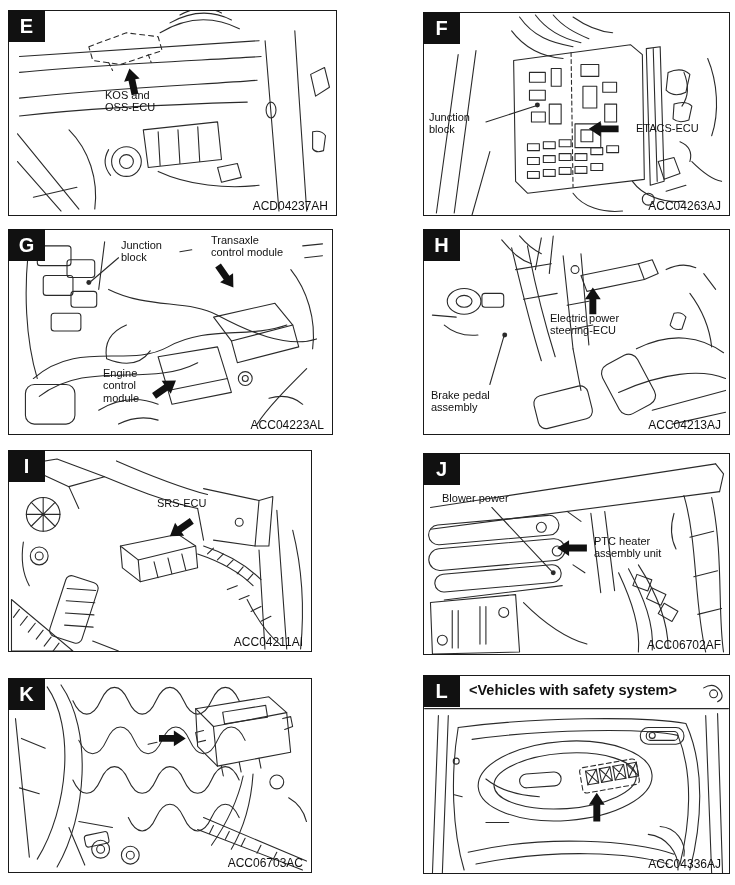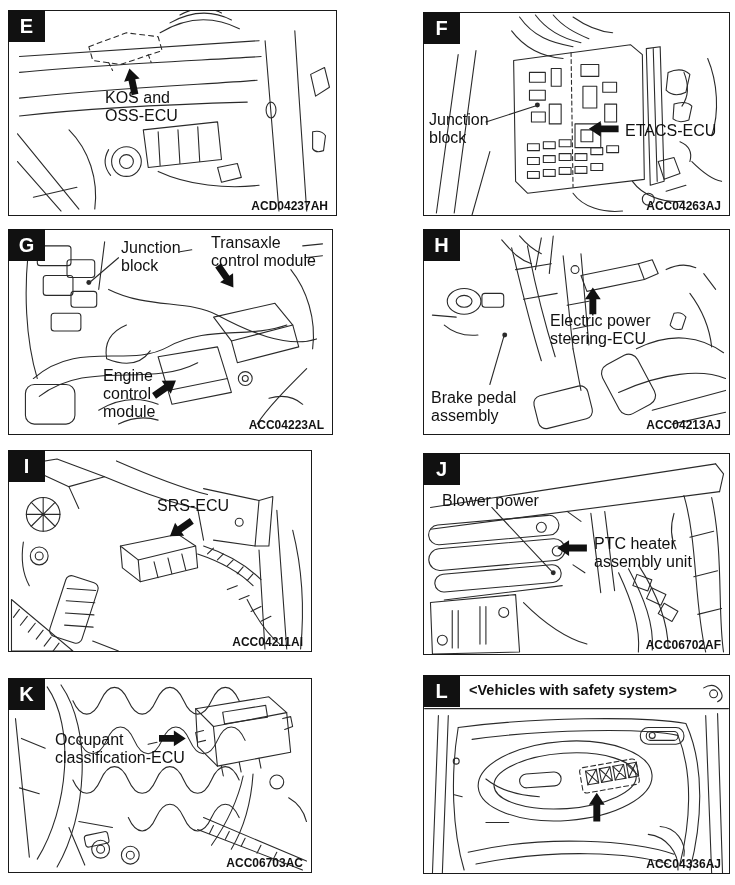--- a/index.html
+++ b/index.html
@@ -12,24 +12,24 @@
   }
   .art{position:absolute;left:0;top:0;width:100%;height:100%;}
   .art path,.art rect,.art circle,.art ellipse{fill:none;stroke:#2a2a2a;stroke-width:1.1;stroke-linecap:round;stroke-linejoin:round;}
   .art polygon{fill:#111;stroke:none;}
   .art circle.dot{fill:#2a2a2a;stroke:none;}
   .letter{
     position:absolute;left:-1px;top:-1px;width:37px;height:32px;background:#111111;color:#ffffff;
     font-weight:bold;font-size:20px;display:flex;align-items:center;justify-content:center;
   }
   .label{
-    position:absolute;font-size:16px;line-height:1.12;white-space:pre-line;color:#111;
+    position:absolute;font-size:11px;line-height:1.12;white-space:pre-line;color:#111;
   }
   .code{
-    position:absolute;right:8px;bottom:2px;font-weight:bold;font-size:12px;color:#111;
+    position:absolute;right:8px;bottom:2px;font-weight:normal;font-size:12px;color:#111;
   }
   .hdr{
     position:absolute;left:45px;top:6px;font-weight:bold;font-size:14.5px;color:#111;white-space:nowrap;text-align:center;
   }
 </style>
 </head>
 <body>
 
 <div class="panel" style="left:8px;top:10px;width:329px;height:206px">
   <svg class="art" viewBox="0 0 329 206">
@@ -116,21 +116,21 @@
     <path d="M258,130 q14,6 10,20"></path>
     <path d="M270,150 C280,160 290,168 300,170"></path>
     <path d="M244,180 l20,-6"></path>
     <circle cx="226" cy="188" r="6"></circle>
     <path d="M262,60 q8,20 -2,34"></path>
     <path d="M286,46 C296,70 298,100 290,124"></path>
   </svg>
   <div class="letter">F</div>
   <div class="label" style="left:5px;top:98px">Junction
 block</div>
-  <div class="label" style="left:201px;top:109px">ETACS-ECU</div>
+  <div class="label" style="left:212px;top:109px">ETACS-ECU</div>
   <div class="code">ACC04263AJ</div>
 </div>
 
 <div class="panel" style="left:8px;top:229px;width:325px;height:206px">
   <svg class="art" viewBox="0 0 325 206">
     <rect x="28" y="16" width="34" height="20" rx="3"></rect>
     <rect x="58" y="30" width="28" height="18" rx="3"></rect>
     <rect x="34" y="46" width="30" height="20" rx="3"></rect>
     <rect x="62" y="62" width="26" height="16" rx="3"></rect>
     <rect x="42" y="84" width="30" height="18" rx="3"></rect>
@@ -323,22 +323,20 @@
       <circle cx="122" cy="178" r="4"></circle>
     <rect x="76" y="156" width="24" height="12" rx="3" transform="rotate(-12 88 162)"></rect>
     <path d="M60,150 L76,188 M70,144 L104,150"></path>
     <path d="M196,140 L300,184"></path>
     <path d="M190,152 L296,193"></path>
     <path d="M206,148 l-4,8 M222,154 l-4,8 M238,161 l-4,8 M254,168 l-4,8 M270,175 l-4,8"></path>
     <path d="M282,120 q14,8 18,24"></path>
     <circle cx="270" cy="104" r="7"></circle>
   </svg>
   <div class="letter">K</div>
-  <div class="label" style="left:46px;top:52px">Occupant
-classification-ECU</div>
   <div class="code">ACC06703AC</div>
 </div>
 
 <div class="panel" style="left:423px;top:675px;width:307px;height:199px">
   <svg class="art" viewBox="0 0 307 199">
     <path stroke-width="1.4" d="M0,33 L307,33"></path>
     <path d="M14,40 L8,199"></path>
     <path d="M24,40 L18,199"></path>
     <circle cx="32" cy="86" r="3"></circle>
     <path d="M30,120 l8,2"></path>

